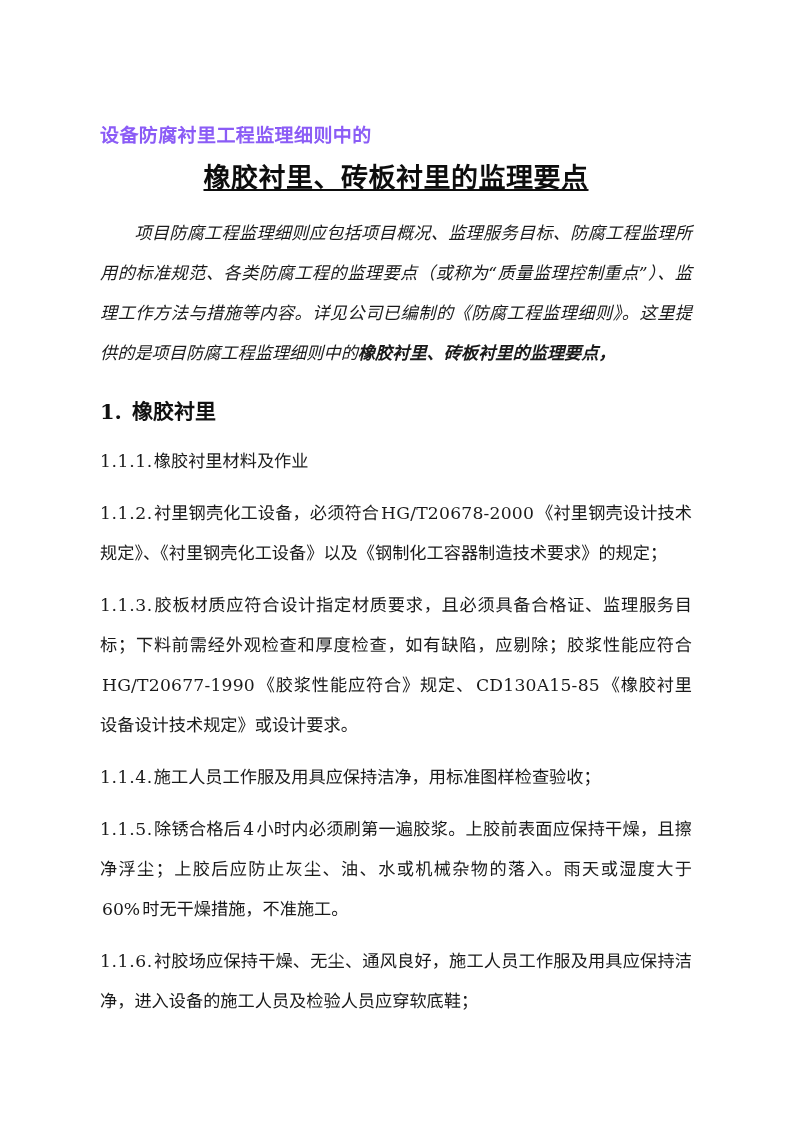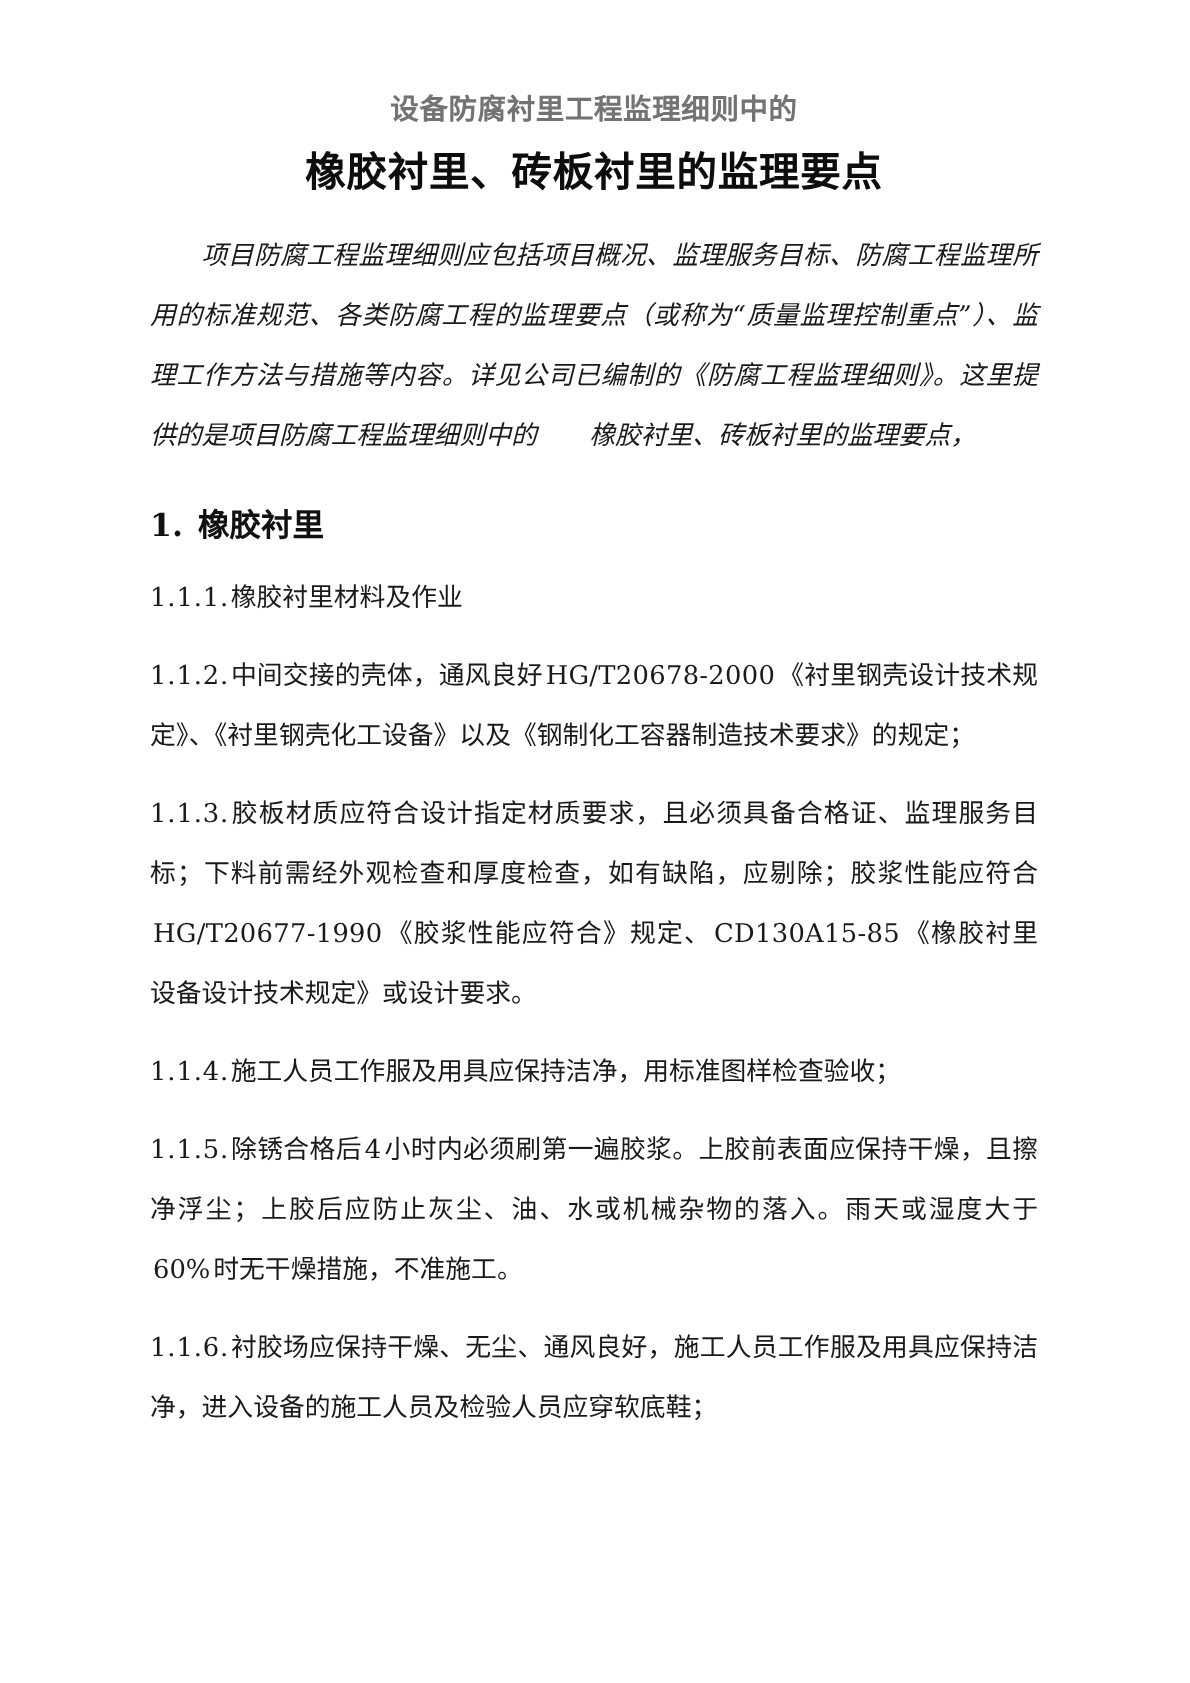--- a/index.html
+++ b/index.html
@@ -25,57 +25,56 @@
   .content {
     position: absolute;
     left: 100px;
     top: 0;
     width: 592px;
   }
 
   
   .doc-title-sub {
     margin: 0;
-    padding-top: 57px;
-    text-align: center;
+    padding-top: 119px;
     font-family: "DejaVu Sans", "Liberation Sans", sans-serif;
     font-weight: 700;
     font-size: 19px;
     line-height: 32px;
     letter-spacing: 0.4px;
-    color: #737373;
+    color: #8b5cf6;
   }
   .doc-title-main {
     margin: 0;
     padding-top: 6px;
     text-align: center;
     font-family: "DejaVu Sans", "Liberation Sans", sans-serif;
     font-weight: 700;
     font-size: 27px;
     line-height: 42px;
     letter-spacing: 0.5px;
     color: #0d0d0d;
+    text-decoration: underline;
   }
 
   
   .intro {
     margin: 0;
     padding-top: 14px;
     font-size: 17.2px;
     line-height: 40px;
     text-align: justify;
     text-justify: inter-ideograph;
     text-indent: 2em;
     font-style: italic;
     color: #1a1a1a;
   }
   .intro .em-bold {
-    font-weight: 400;
+    font-weight: 700;
     font-style: italic;
-    padding-left: 35px;
   }
 
   
   .sec-heading {
     margin: 0;
     padding-top: 22px;
     font-family: "DejaVu Sans", "Liberation Sans", sans-serif;
     font-weight: 700;
     font-size: 21px;
     line-height: 34px;
@@ -121,21 +120,21 @@
     <h2 class="doc-title-sub">设备防腐衬里工程监理细则中的</h2>
 
     <h1 class="doc-title-main">橡胶衬里、砖板衬里的监理要点</h1>
 
     <p class="intro"><span>项目防腐工程监理细则应包括项目概况、监理服务目标、防腐工程监理所用的标准规范、各类防腐工程的监理要点（或称为“质量监理控制重点”）、监理工作方法与措施等内容。详见公司已编制的《防腐工程监理细则》。这里提供的是项目防腐工程监理细则中的</span><span class="em-bold">橡胶衬里、砖板衬里的监理要点，</span></p>
 
     <h3 class="sec-heading"><span class="sec-num">1.</span><span>橡胶衬里</span></h3>
 
     <p class="clause"><span class="num">1.1.1.</span><span>橡胶衬里材料及作业</span></p>
 
-    <p class="clause"><span class="num">1.1.2.</span><span>中间交接的壳体，通风良好</span><span class="code">HG/T20678-2000</span><span>《衬里钢壳设计技术规定》、《衬里钢壳化工设备》以及《钢制化工容器制造技术要求》的规定；</span></p>
+    <p class="clause"><span class="num">1.1.2.</span><span>衬里钢壳化工设备，必须符合</span><span class="code">HG/T20678-2000</span><span>《衬里钢壳设计技术规定》、《衬里钢壳化工设备》以及《钢制化工容器制造技术要求》的规定；</span></p>
 
     <p class="clause"><span class="num">1.1.3.</span><span>胶板材质应符合设计指定材质要求，且必须具备合格证、监理服务目标；下料前需经外观检查和厚度检查，如有缺陷，应剔除；胶浆性能应符合</span><span class="code">HG/T20677-1990</span><span>《胶浆性能应符合》规定、</span><span class="code">CD130A15-85</span><span>《橡胶衬里设备设计技术规定》或设计要求。</span></p>
 
     <p class="clause"><span class="num">1.1.4.</span><span>施工人员工作服及用具应保持洁净，用标准图样检查验收；</span></p>
 
     <p class="clause"><span class="num">1.1.5.</span><span>除锈合格后</span><span class="num-inline">4</span><span>小时内必须刷第一遍胶浆。上胶前表面应保持干燥，且擦净浮尘；上胶后应防止灰尘、油、水或机械杂物的落入。雨天或湿度大于</span><span class="num-inline">60%</span><span>时无干燥措施，不准施工。</span></p>
 
     <p class="clause"><span class="num">1.1.6.</span><span>衬胶场应保持干燥、无尘、通风良好，施工人员工作服及用具应保持洁净，进入设备的施工人员及检验人员应穿软底鞋；</span></p>
 
   </div>

